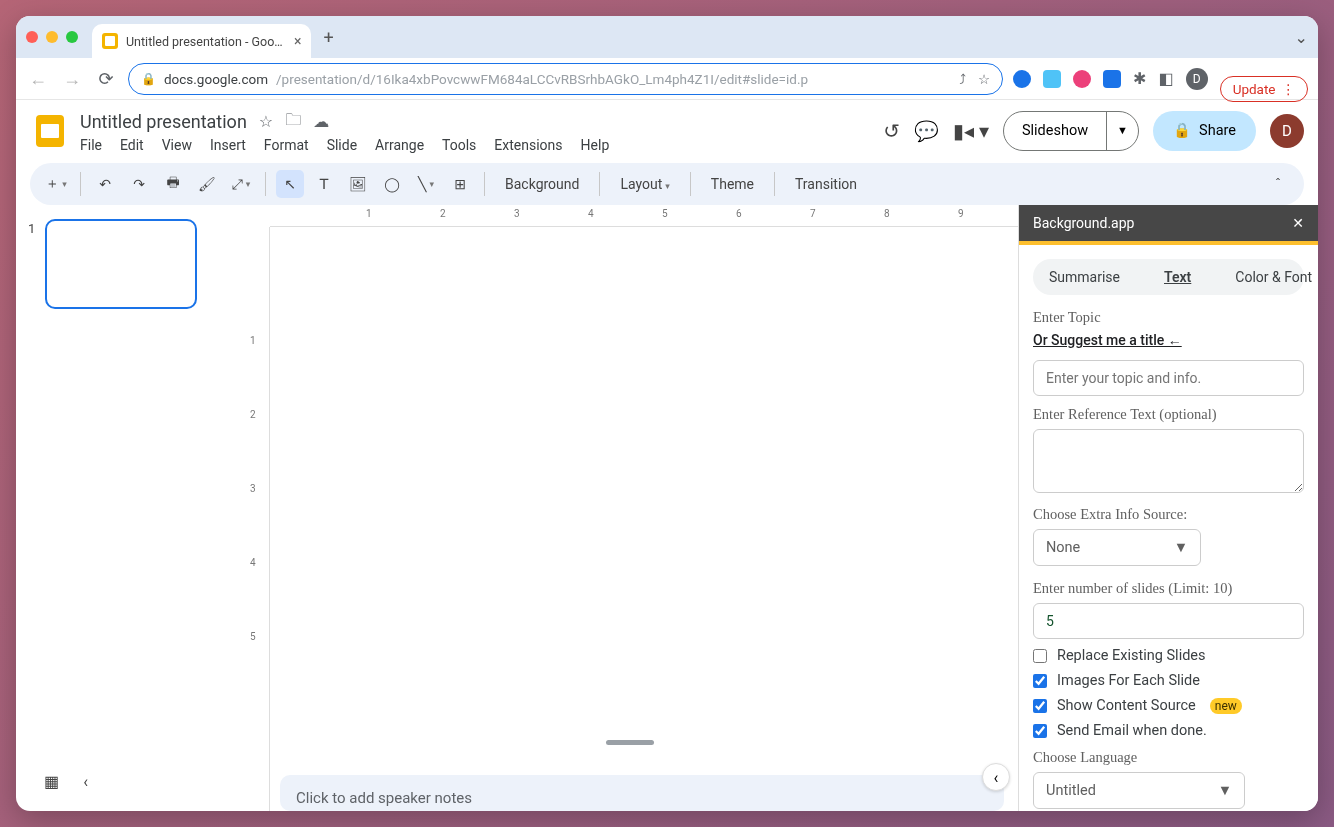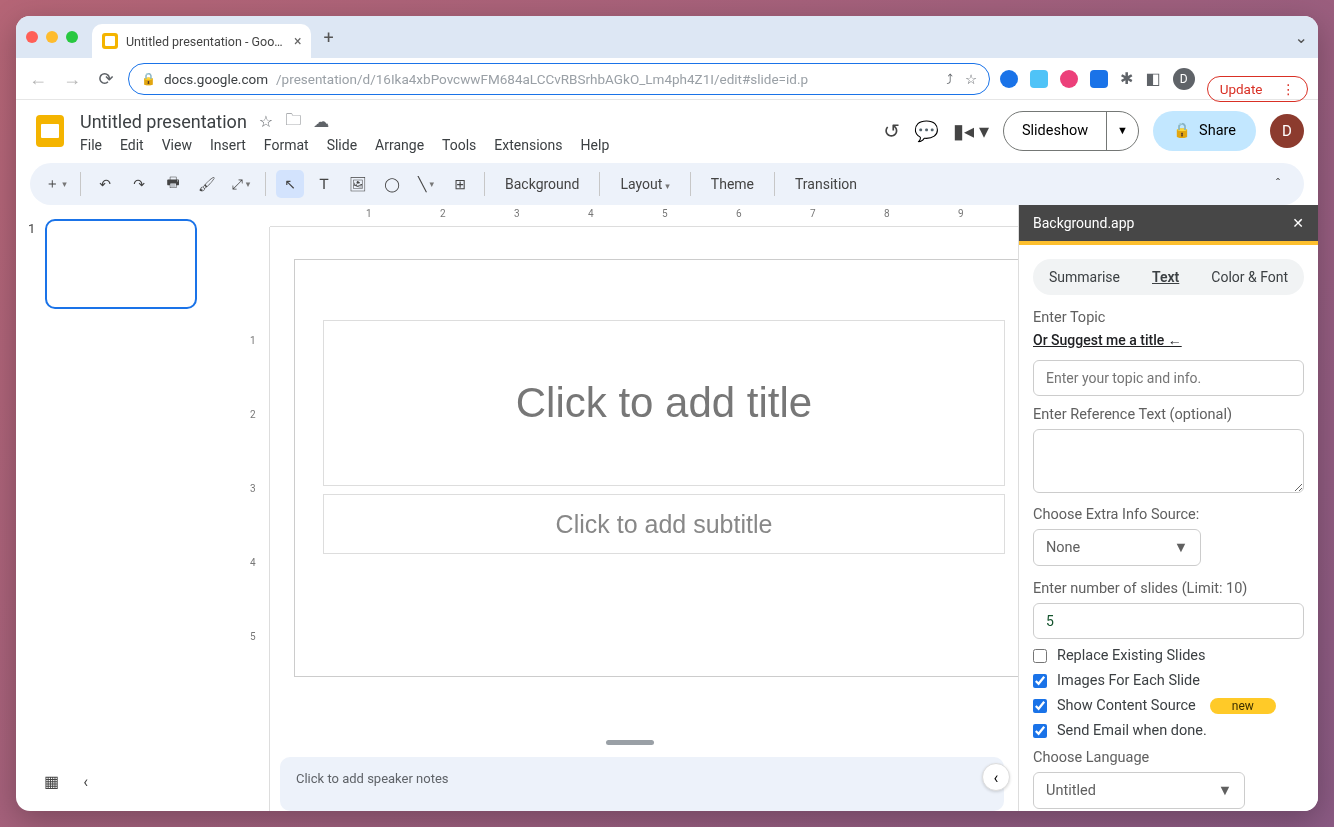--- a/index.html
+++ b/index.html
@@ -22,21 +22,21 @@
 
 
 .omni-row { background: #fff; height: 42px; display: flex; align-items: center; padding: 0 10px; gap: 10px; border-bottom: 1px solid #e6e6e6; }
 .nav-btn { color: #5f6368; width: 24px; text-align: center; font-size: 18px; cursor:pointer; }
 .nav-btn.disabled{color:#b5b5b5}
 .omnibox { flex: 1; display:flex;align-items:center;gap:8px; border: 1px solid #1a73e8; border-radius: 20px; height: 32px; padding: 0 12px; font-size: 13.5px; color: #3c4043; }
 .omnibox .lock { font-size: 12px; color:#5f6368; }
 .omnibox .url-dim { color: #9aa0a6; }
 .omni-actions { display:flex; align-items:center; gap:12px; color:#5f6368; font-size:16px;}
 .ext-icon { width:18px;height:18px;border-radius:4px; }
-.update-btn { border: 1.5px solid #d93025; color: #d93025; border-radius: 18px; padding: 4px 12px; font-size: 13.5px; display:flex;align-items:center;gap:19px;cursor:pointer;margin-top:20px;}
+.update-btn { border: 1.5px solid #d93025; color: #d93025; border-radius: 18px; padding: 4px 12px; font-size: 13.5px; display:flex;align-items:center;gap:6px;cursor:pointer;margin-top:20px;}
 .avatar-sm { width: 22px; height: 22px; background:#5f6368;color:#fff;border-radius:50%;display:flex;align-items:center;justify-content:center;font-size:12px;}
 
 
 .app-header { display:flex; align-items:center; padding: 8px 14px 0 14px; gap:10px; }
 .app-logo { width:40px;height:40px; }
 .doc-block { display:flex; flex-direction:column; }
 .doc-title-row { display:flex; align-items:center; gap:12px; }
 .doc-title { font-size: 18px; color:#3c4043; }
 .doc-title-ico { color:#5f6368; font-size:16px; cursor:pointer;}
 .menu-bar { display:flex; gap:18px; font-size:14px; color:#3c4043; margin-top:2px;}
@@ -65,41 +65,41 @@
 .thumb { display:inline-block; width:152px;height:90px;border:2px solid #1a73e8;border-radius:10px;background:#fff;cursor:pointer;}
 .canvas-wrap { flex:1; position:relative; background:#fff; overflow:hidden;}
 .ruler-h { position:absolute; top:0;left:28px;right:0;height:22px;border-bottom:1px solid #ddd;font-size:10px;color:#777;}
 .ruler-h .tick{position:absolute;top:3px;font-size:10px;}
 .ruler-v { position:absolute; top:22px;left:0;width:28px;bottom:0;border-right:1px solid #ddd;font-size:10px;color:#777;}
 .ruler-v .tick{position:absolute;left:8px;font-size:10px;}
 .slide-stage { position:absolute;top:54px;left:52px;width:740px;height:418px;background:#fff;border:1px solid #ccc;}
 .ph-title { position:absolute;top:60px;left:28px;right:28px;height:166px;border:1px solid #ddd;display:flex;align-items:center;justify-content:center;font-size:42px;color:#777;font-family:Arial;}
 .ph-sub { position:absolute;top:234px;left:28px;right:28px;height:60px;border:1px solid #ddd;display:flex;align-items:center;justify-content:center;font-size:25px;color:#888;font-family:Arial;}
 .handle { position:absolute;left:50%;transform:translateX(-50%);bottom:66px;width:48px;height:5px;background:#9aa0a6;border-radius:3px;cursor:ns-resize;}
-.notes { position:absolute;bottom:0;left:38px;right:14px;height:54px;background:#edf2fa;border-radius:10px;padding:14px 16px;color:#5f6368;font-size:13px;}
+.notes { position:absolute;bottom:0;left:38px;right:14px;height:36px;background:#edf2fa;border-radius:10px;padding:14px 16px;color:#5f6368;font-size:15px;}
 .bottom-left { position:absolute;bottom:20px;left:28px;display:flex;gap:24px;color:#444;}
 .bot-right{position:absolute;bottom:20px;right:8px;width:28px;height:28px;background:#fff;border:1px solid #ddd;border-radius:50%;display:flex;align-items:center;justify-content:center;box-shadow:0 1px 3px rgba(0,0,0,.15);cursor:pointer;}
 
 
 .sidepanel { width:300px;border-left:1px solid #ddd;display:flex;flex-direction:column;background:#fff;}
 .sp-head { background:#474747;color:#fff;height:36px;display:flex;align-items:center;padding:0 14px;font-size:14px;justify-content:space-between;}
 .sp-bar { height:4px;background:#fdbf2d;}
 .sp-body { flex:1;padding:14px;overflow:auto;font-size:14px;color:#606060;}
-.seg { background:#f1f3f4;border-radius:22px;display:flex;gap:8px;padding:4px;margin-bottom:14px;}
+.seg { background:#f1f3f4;border-radius:22px;display:flex;gap:20px;padding:4px;margin-bottom:14px;}
 .seg span{flex:none;padding:6px 12px;border-radius:18px;cursor:pointer;font-size:14px;color:#3c4043;}
 .seg span.active{font-weight:600;text-decoration:underline;}
-.lbl{font-size:14.5px;color:#606060;margin:10px 0 6px;}
+.lbl{font-size:14.5px;color:#606060;margin:10px 0 6px;font-family:Liberation Serif, serif;}
 .link{text-decoration:underline;color:#202124;font-weight:500;cursor:pointer;}
 .inp{width:100%;border:1px solid #ccc;border-radius:6px;padding:9px 12px;font-size:14px;color:#14532d;}
 .ta{width:100%;height:64px;border:1px solid #ccc;border-radius:6px;resize:vertical;}
 .sel{display:flex;justify-content:space-between;align-items:center;border:1px solid #ccc;border-radius:6px;padding:9px 12px;font-size:14.5px;cursor:pointer;width:168px;}
 .selw{width:212px;}
 .chk-row{display:flex;align-items:center;gap:10px;margin:8px 0;font-size:14.5px;color:#3c4043;}
 .chk{width:14px;height:14px;accent-color:#1a73e8;}
-.badge-new{background:#ffca28;border-radius:10px;padding:1px 22px;font-size:12px;color:#3c3000;margin-left:4px;}
+.badge-new{background:#ffca28;border-radius:10px;padding:1px 5px;font-size:12px;color:#3c3000;margin-left:4px;}
 
 svg{display:block;}
 </style>
 </head>
 <body>
 
 <div class="window">
 
   <div class="tab-strip">
     <div class="traffic">
@@ -233,24 +233,20 @@
         <span class="tick" style="left:614px">8</span>
         <span class="tick" style="left:688px">9</span>
       </div>
       <div class="ruler-v">
         <span class="tick" style="top:108px">1</span>
         <span class="tick" style="top:182px">2</span>
         <span class="tick" style="top:256px">3</span>
         <span class="tick" style="top:330px">4</span>
         <span class="tick" style="top:404px">5</span>
       </div>
-      <div class="slide-stage">
-        <div class="ph-title">Click to add title</div>
-        <div class="ph-sub">Click to add subtitle</div>
-      </div>
       <div class="handle"></div>
       <div class="notes">Click to add speaker notes</div>
       <div class="bot-right">‹</div>
     </div>
 
     <div class="sidepanel">
       <div class="sp-head">
         <span>Background.app</span>
         <span style="cursor:pointer">✕</span>
       </div>

